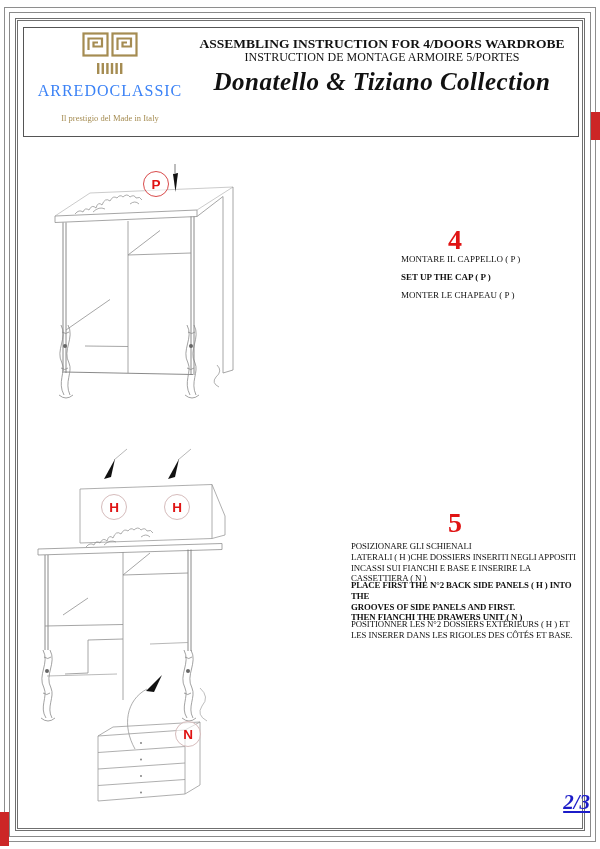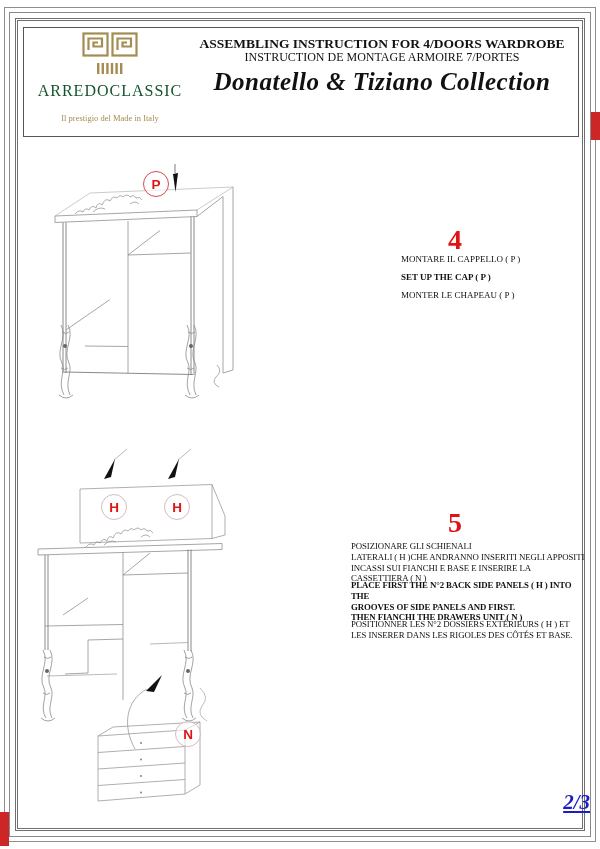--- a/index.html
+++ b/index.html
@@ -7,21 +7,21 @@
         font-family:"Liberation Serif", serif;color:#111;}
   .abs{position:absolute;}
   
   .frame{position:absolute;pointer-events:none;}
   .frame-outer{left:4px;top:7px;right:4px;bottom:7px;border:1px solid #8e8e8e;}
   .frame-mid{left:9px;top:12px;right:9px;bottom:12px;border:1px solid #8a8a8a;}
   .frame-inner{left:15px;top:18px;right:15px;bottom:18px;border:3px double #6f6f6f;}
   
   .header-box{position:absolute;left:23px;top:27px;width:554px;height:108px;border:1.5px solid #555;}
   .logo-block{position:absolute;left:30px;top:32px;width:160px;text-align:center;}
-  .brand-name{margin-top:6px;font-size:16px;letter-spacing:1px;color:#14532d;font-weight:400;text-align:center;}
+  .brand-name{margin-top:6px;font-size:16px;letter-spacing:1px;color:#3b82f6;font-weight:400;text-align:center;}
   .brand-tagline{margin-top:13px;font-size:8.5px;color:#a58c52;}
   .titles{position:absolute;left:192px;top:36px;width:380px;text-align:center;line-height:1.12;}
   .title-it{font-size:13px;}
   .title-en{font-size:13.5px;font-weight:bold;}
   .title-fr{font-size:12px;}
   .collection{margin-top:3px;font-size:25px;font-weight:bold;font-style:italic;letter-spacing:0.5px;}
   
   .step-number{position:absolute;width:60px;text-align:center;font-size:28px;font-weight:bold;color:#e01414;}
   .instr{position:absolute;left:351px;width:235px;font-size:8.8px;line-height:10.8px;letter-spacing:-0.1px;}
   .instr.bold{font-weight:bold;}
@@ -69,21 +69,21 @@
         <rect x="33.4" y="31" width="2.4" height="11"></rect>
           <rect x="38" y="31" width="2.4" height="11"></rect>
       </g>
     </svg>
     <div class="brand-name">ARREDOCLASSIC</div>
     <div class="brand-tagline">Il prestigio del Made in Italy</div>
   </div>
 
   <div class="titles">
     <div class="title-en">ASSEMBLING INSTRUCTION FOR 4/DOORS WARDROBE</div>
-    <div class="title-fr">INSTRUCTION DE MONTAGE ARMOIRE 7/PORTES</div>
+    <div class="title-fr">INSTRUCTION DE MONTAGE ARMOIRE 5/PORTES</div>
     <div class="collection">Donatello &amp; Tiziano Collection</div>
   </div>
 
   <svg class="abs" style="left:35px;top:160px;" width="260" height="250" viewBox="0 0 260 250">
     <g fill="none" stroke="#8f8f8f" stroke-width="0.8">
 
       <g>
         <path d="M20,56 L162,50 M20,62.5 L162,56.5 M20,56 L20,62.5 M162,50 L162,56.5"></path>
         <path d="M20,56 L55,33 L198,27 M162,50 L198,27" stroke="#a8a8a8" stroke-width="0.6"></path>
       </g>
@@ -202,21 +202,21 @@
   </svg>
 
   <div class="part-badge ring-light" style="left:101px;top:494px;">H</div>
   <div class="part-badge ring-light" style="left:164px;top:494px;">H</div>
   <div class="part-badge ring-light" style="left:175px;top:721px;">N</div>
 
   <div class="step-number" style="left:425px;top:507px;">5</div>
 
   <div class="instr" style="top:541px;">
     <div>POSIZIONARE GLI SCHIENALI</div>
-    <div>LATERALI ( H )CHE ANDRANNO INSERITI NEGLI APPOSITI</div>
+    <div>LATERALI ( H )CHE DOSSIERS INSERITI NEGLI APPOSITI</div>
     <div>INCASSI SUI FIANCHI E BASE E INSERIRE LA CASSETTIERA ( N )</div>
   </div>
   <div class="instr bold" style="top:580px;">
     <div>PLACE FIRST THE N°2 BACK SIDE PANELS ( H ) INTO THE</div>
     <div>GROOVES OF SIDE PANELS AND FIRST.</div>
     <div>THEN FIANCHI THE DRAWERS UNIT ( N )</div>
   </div>
   <div class="instr" style="top:619px;">
     <div>POSITIONNER LES N°2 DOSSIERS EXTÉRIEURS ( H ) ET</div>
     <div>LES INSERER DANS LES RIGOLES DES CÔTÉS ET BASE.</div>

